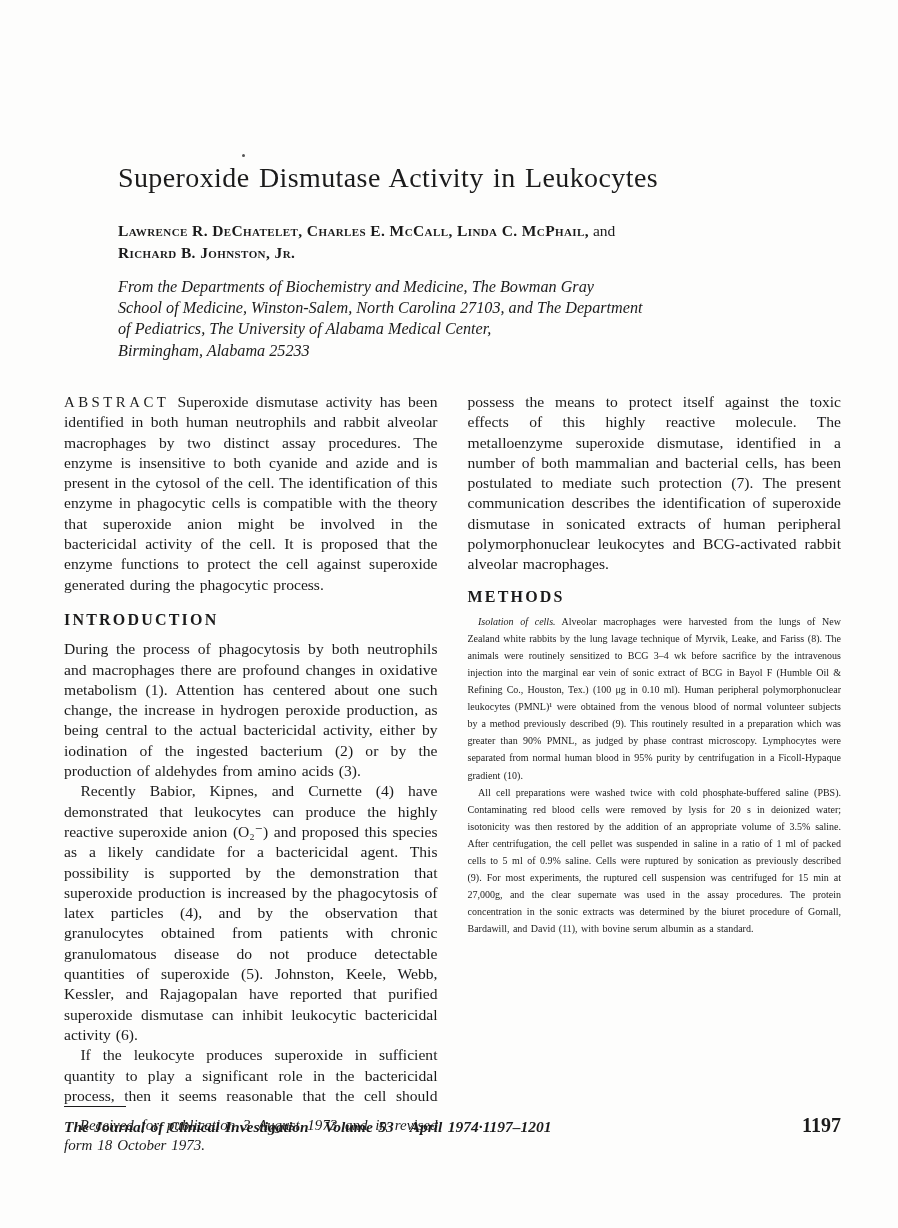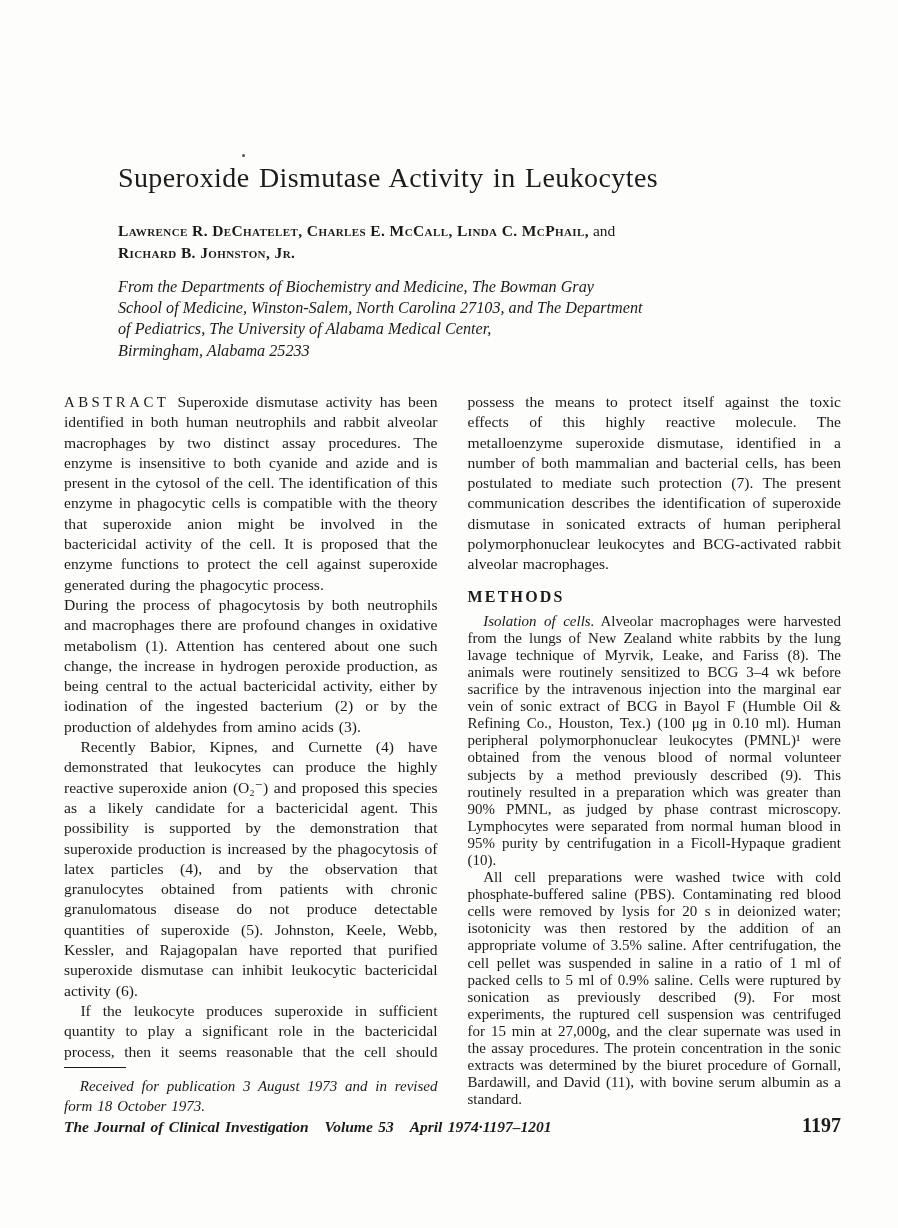--- a/index.html
+++ b/index.html
@@ -71,21 +71,21 @@
   .col p {
     margin: 0;
     text-align: justify;
   }
   .body-text {
     font-size: 15.6px;
     line-height: 20.3px;
     word-spacing: 1.2px;
   }
   .methods-text {
-    font-size: 15px;
+    font-size: 10px;
     line-height: 17.1px;
     word-spacing: 1px;
   }
   .ind { text-indent: 1.05em; }
   .just-last { text-align-last: justify; }
   .abstract-label {
     letter-spacing: 3.5px;
     font-size: 0.95em;
     padding-right: 8px;
   }
@@ -157,20 +157,21 @@
     <div>School of Medicine, Winston-Salem, North Carolina 27103, and The Department</div>
     <div>of Pediatrics, The University of Alabama Medical Center,</div>
     <div>Birmingham, Alabama 25233</div>
   </div>
 
   <div class="columns">
 
     <div class="col body-text">
       <p><span class="abstract-label">ABSTRACT</span><span>Superoxide dismutase activity has been identified in both human neutrophils and rabbit alveolar macrophages by two distinct assay procedures. The enzyme is insensitive to both cyanide and azide and is present in the cytosol of the cell. The identification of this enzyme in phagocytic cells is compatible with the theory that superoxide anion might be involved in the bactericidal activity of the cell. It is proposed that the enzyme functions to protect the cell against superoxide generated during the phagocytic process.</span></p>
 
+      <h2 class="section-h intro-h">INTRODUCTION</h2>
 
       <p>During the process of phagocytosis by both neutrophils and macrophages there are profound changes in oxidative metabolism (1). Attention has centered about one such change, the increase in hydrogen peroxide production, as being central to the actual bactericidal activity, either by iodination of the ingested bacterium (2) or by the production of aldehydes from amino acids (3).</p>
       <p class="ind">Recently Babior, Kipnes, and Curnette (4) have demonstrated that leukocytes can produce the highly reactive superoxide anion (O₂⁻) and proposed this species as a likely candidate for a bactericidal agent. This possibility is supported by the demonstration that superoxide production is increased by the phagocytosis of latex particles (4), and by the observation that granulocytes obtained from patients with chronic granulomatous disease do not produce detectable quantities of superoxide (5). Johnston, Keele, Webb, Kessler, and Rajagopalan have reported that purified superoxide dismutase can inhibit leukocytic bactericidal activity (6).</p>
       <p class="ind just-last">If the leukocyte produces superoxide in sufficient quantity to play a significant role in the bactericidal process, then it seems reasonable that the cell should</p>
 
       <div class="footnote-block">
         <div class="fn-rule"></div>
         <p class="fn-received ind">Received for publication 3 August 1973 and in revised form 18 October 1973.</p>
       </div>
     </div>

